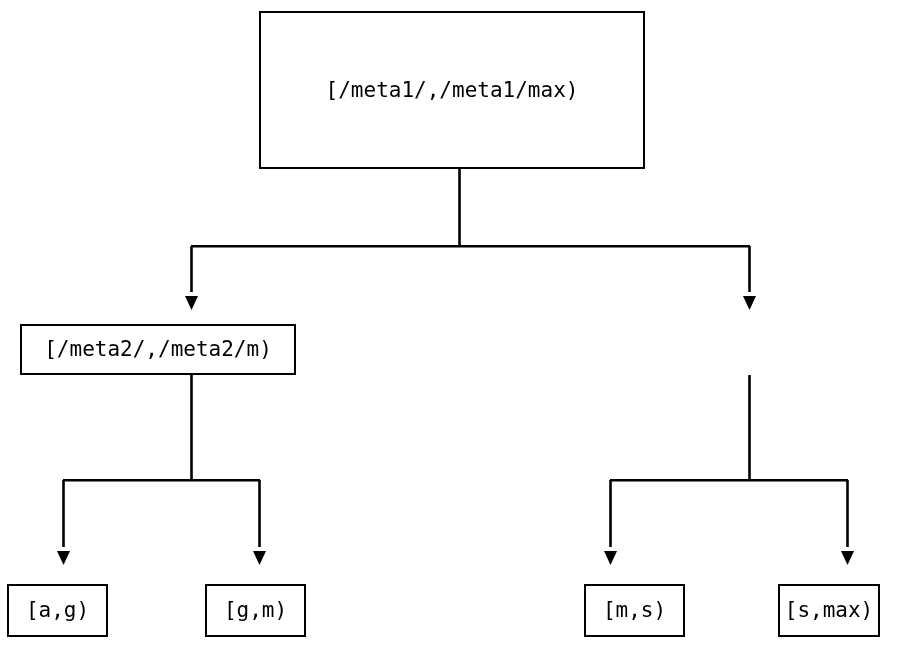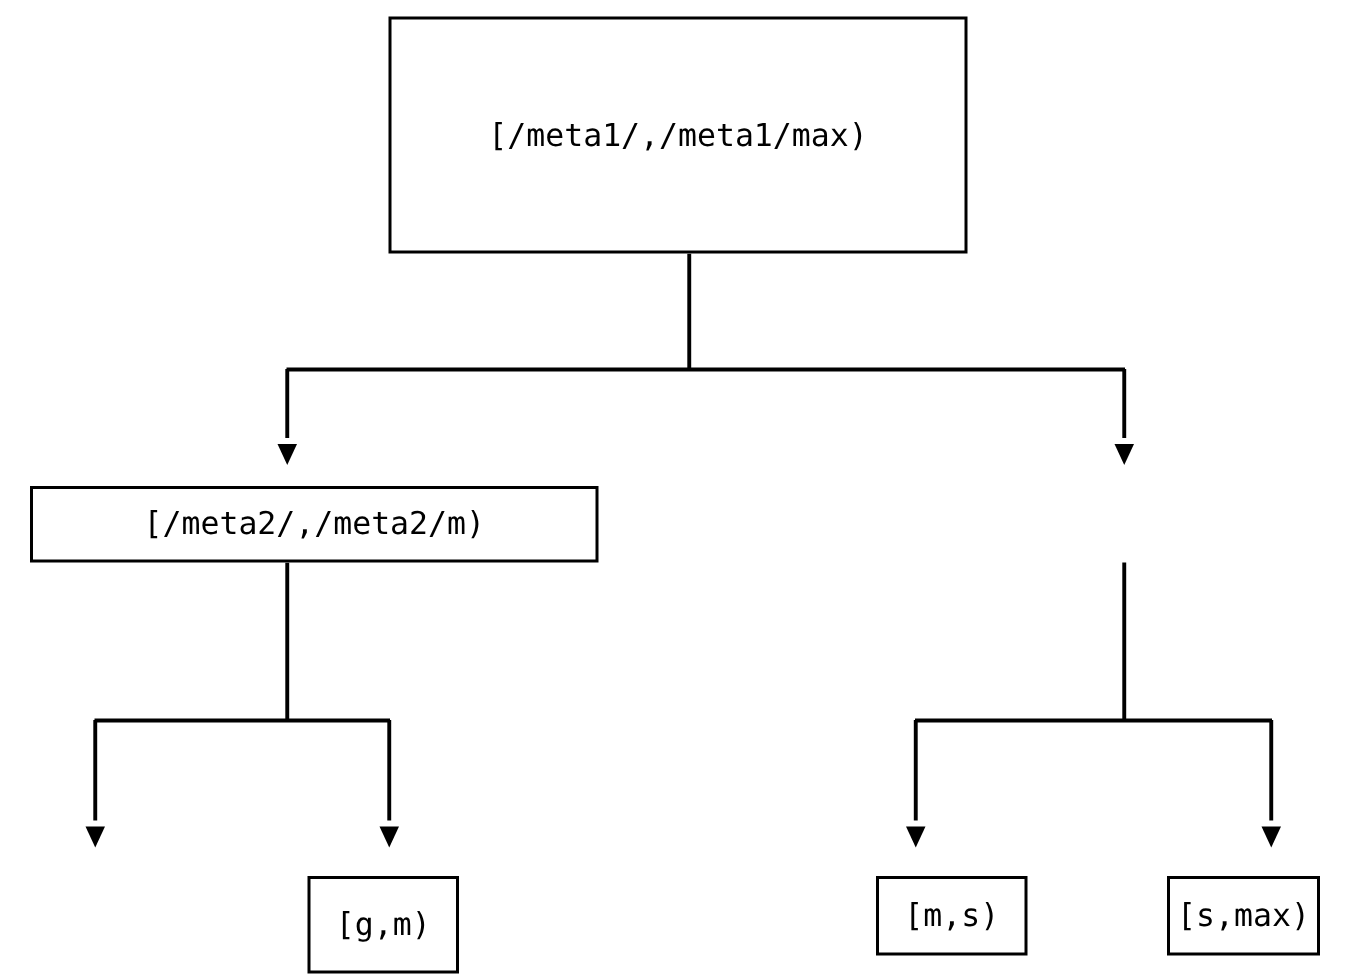--- a/index.html
+++ b/index.html
@@ -44,41 +44,41 @@
   #node-root {
     left: 259px;
     top: 11px;
     width: 386px;
     height: 158px;
   }
   
   #node-meta2-low {
     left: 20px;
     top: 324px;
-    width: 379px;
+    width: 276px;
     height: 51px;
   }
   #node-meta2-high {
     left: 580px;
     top: 324px;
     width: 324px;
     height: 51px;
   }
   
   #node-leaf-ag {
     left: 7px;
     top: 584px;
     width: 101px;
     height: 53px;
   }
   #node-leaf-gm {
     left: 205px;
     top: 584px;
     width: 101px;
-    height: 65px;
+    height: 53px;
   }
   #node-leaf-ms {
     left: 552px;
     top: 584px;
     width: 101px;
     height: 53px;
     margin-left: 32px;
   }
   #node-leaf-smax {
     left: 778px;
@@ -124,20 +124,23 @@
 
   <div class="node-box" id="node-root">
     <span class="node-label">[/meta1/,/meta1/max)</span>
   </div>
 
   <div class="node-box" id="node-meta2-low">
     <span class="node-label">[/meta2/,/meta2/m)</span>
   </div>
 
 
+  <div class="node-box" id="node-leaf-ag">
+    <span class="node-label">[a,g)</span>
+  </div>
 
   <div class="node-box" id="node-leaf-gm">
     <span class="node-label">[g,m)</span>
   </div>
 
   <div class="node-box" id="node-leaf-ms">
     <span class="node-label">[m,s)</span>
   </div>
 
   <div class="node-box" id="node-leaf-smax">

